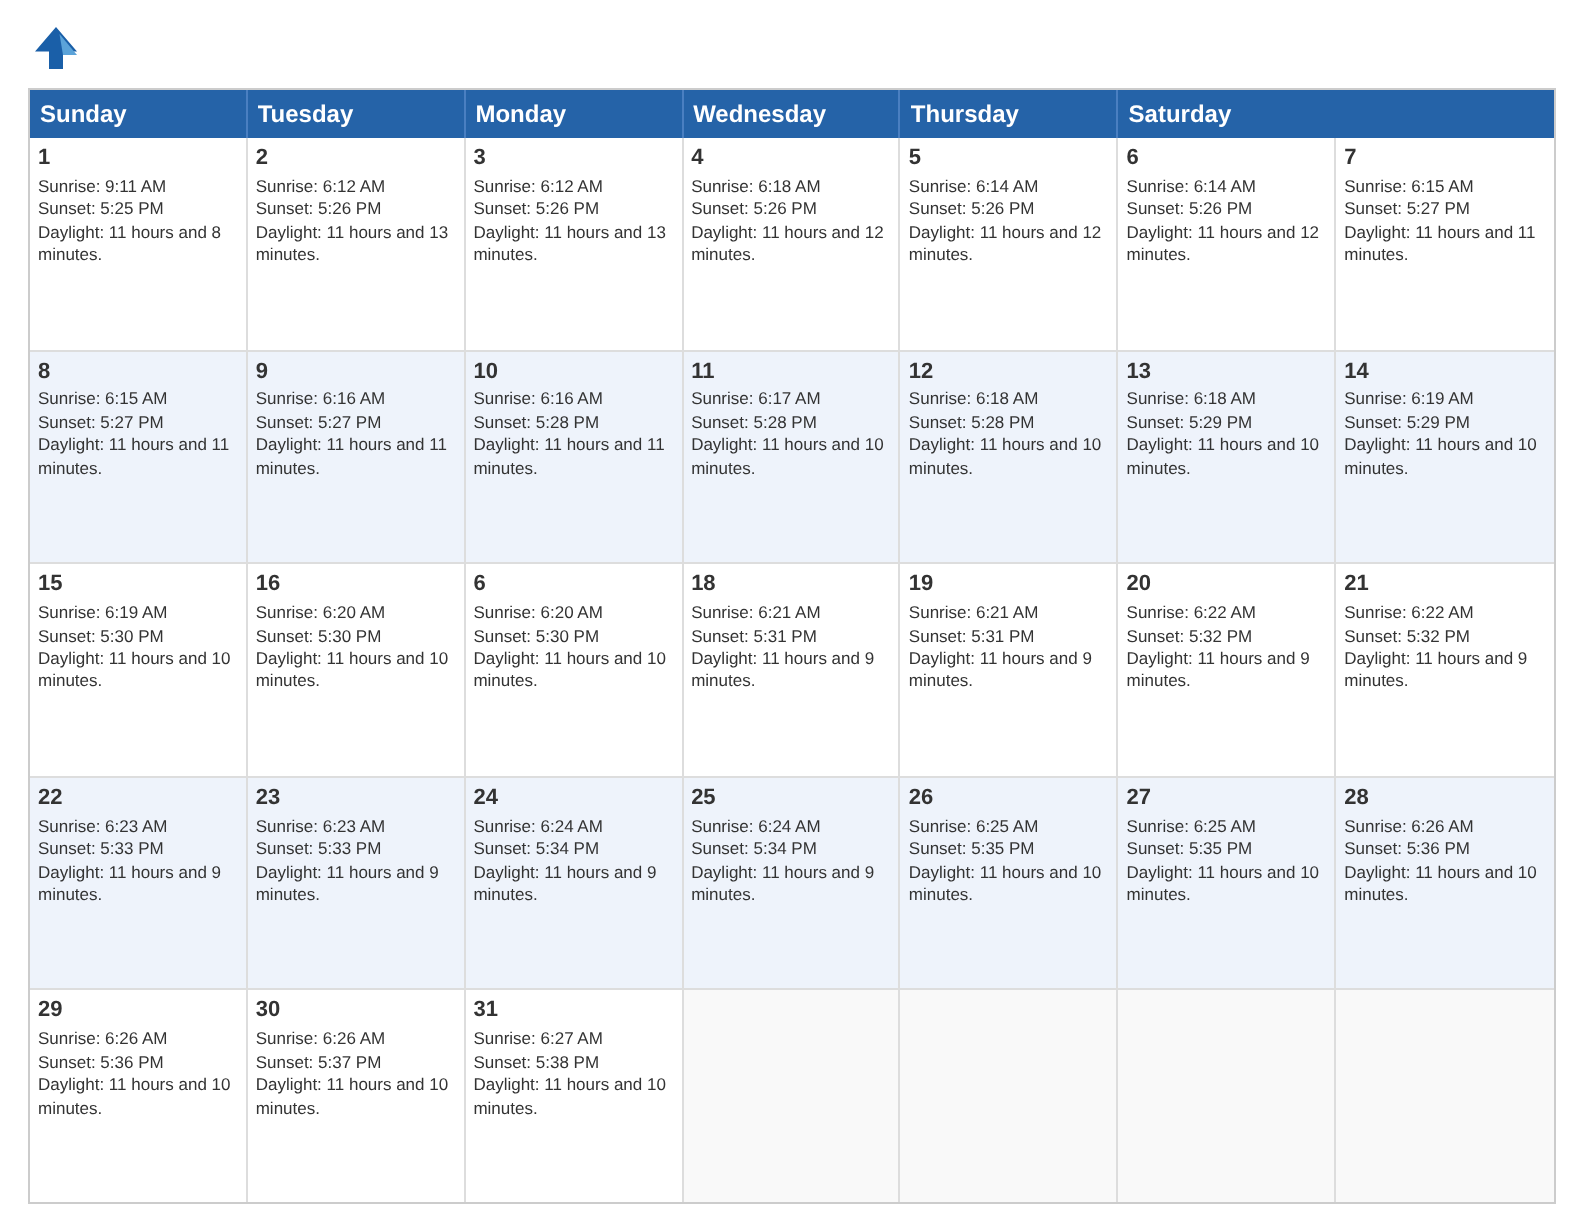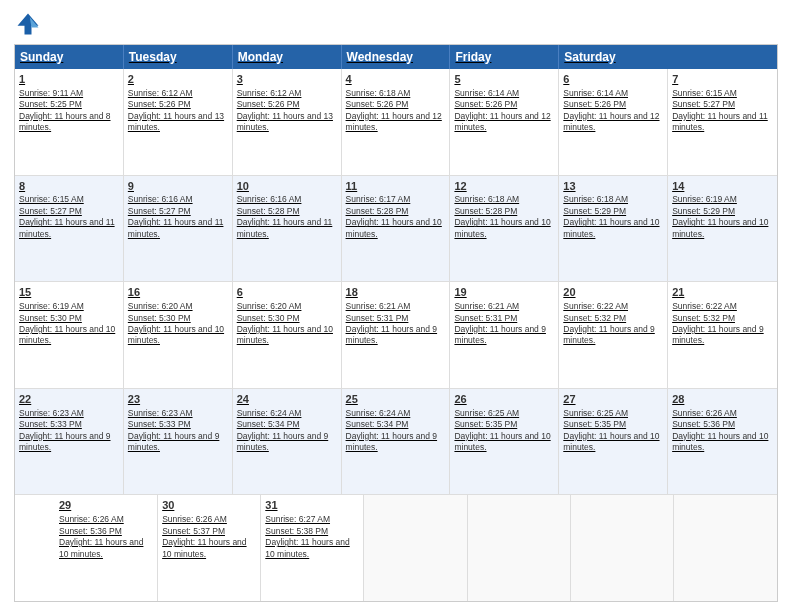--- a/index.html
+++ b/index.html
@@ -52,21 +52,20 @@
     }
     .location-title {
       font-size: 15px;
       color: #555;
     }
     .calendar {
       flex: 1;
       display: flex;
       flex-direction: column;
       border: 1px solid #ccc;
-      text-decoration: underline;
     }
     .cal-header-row {
       display: grid;
       grid-template-columns: repeat(7, 1fr);
       background: #2563a8;
     }
     .cal-header-cell {
       color: #fff;
       font-size: 12px;
       font-weight: bold;
@@ -79,21 +78,21 @@
       flex: 1;
       display: flex;
       flex-direction: column;
     }
     .cal-row {
       display: grid;
       grid-template-columns: repeat(7, 1fr);
       flex: 1;
       border-bottom: 1px solid #ddd;
     }
-    .cal-row:last-child { border-bottom: none; margin-left: 40px; }
+    .cal-row:last-child { border-bottom: none; }
     .cal-cell {
       border-right: 1px solid #ddd;
       padding: 3px 4px;
       font-size: 8.5px;
       color: #333;
       line-height: 1.35;
       background: #fff;
       vertical-align: top;
     }
     .cal-cell:last-child { border-right: none; }
@@ -130,21 +129,21 @@
       <div class="location-title"></div>
     </div>
   </div>
 
   <div class="calendar">
     <div class="cal-header-row">
     <div class="cal-header-cell">Sunday</div>
         <div class="cal-header-cell">Tuesday</div>
         <div class="cal-header-cell">Monday</div>
         <div class="cal-header-cell">Wednesday</div>
-        <div class="cal-header-cell">Friday</div>
+        <div class="cal-header-cell">Thursday</div>
         <div class="cal-header-cell">Saturday</div>
       </div>
     <div class="cal-body">
     <div class="cal-row">
           <div class="cal-cell">
             <span class="day-num">1</span>
             <div>Sunrise: 9:11 AM</div>
             <div>Sunset: 5:25 PM</div>
             <div>Daylight: 11 hours and 8 minutes.</div>
           </div>

